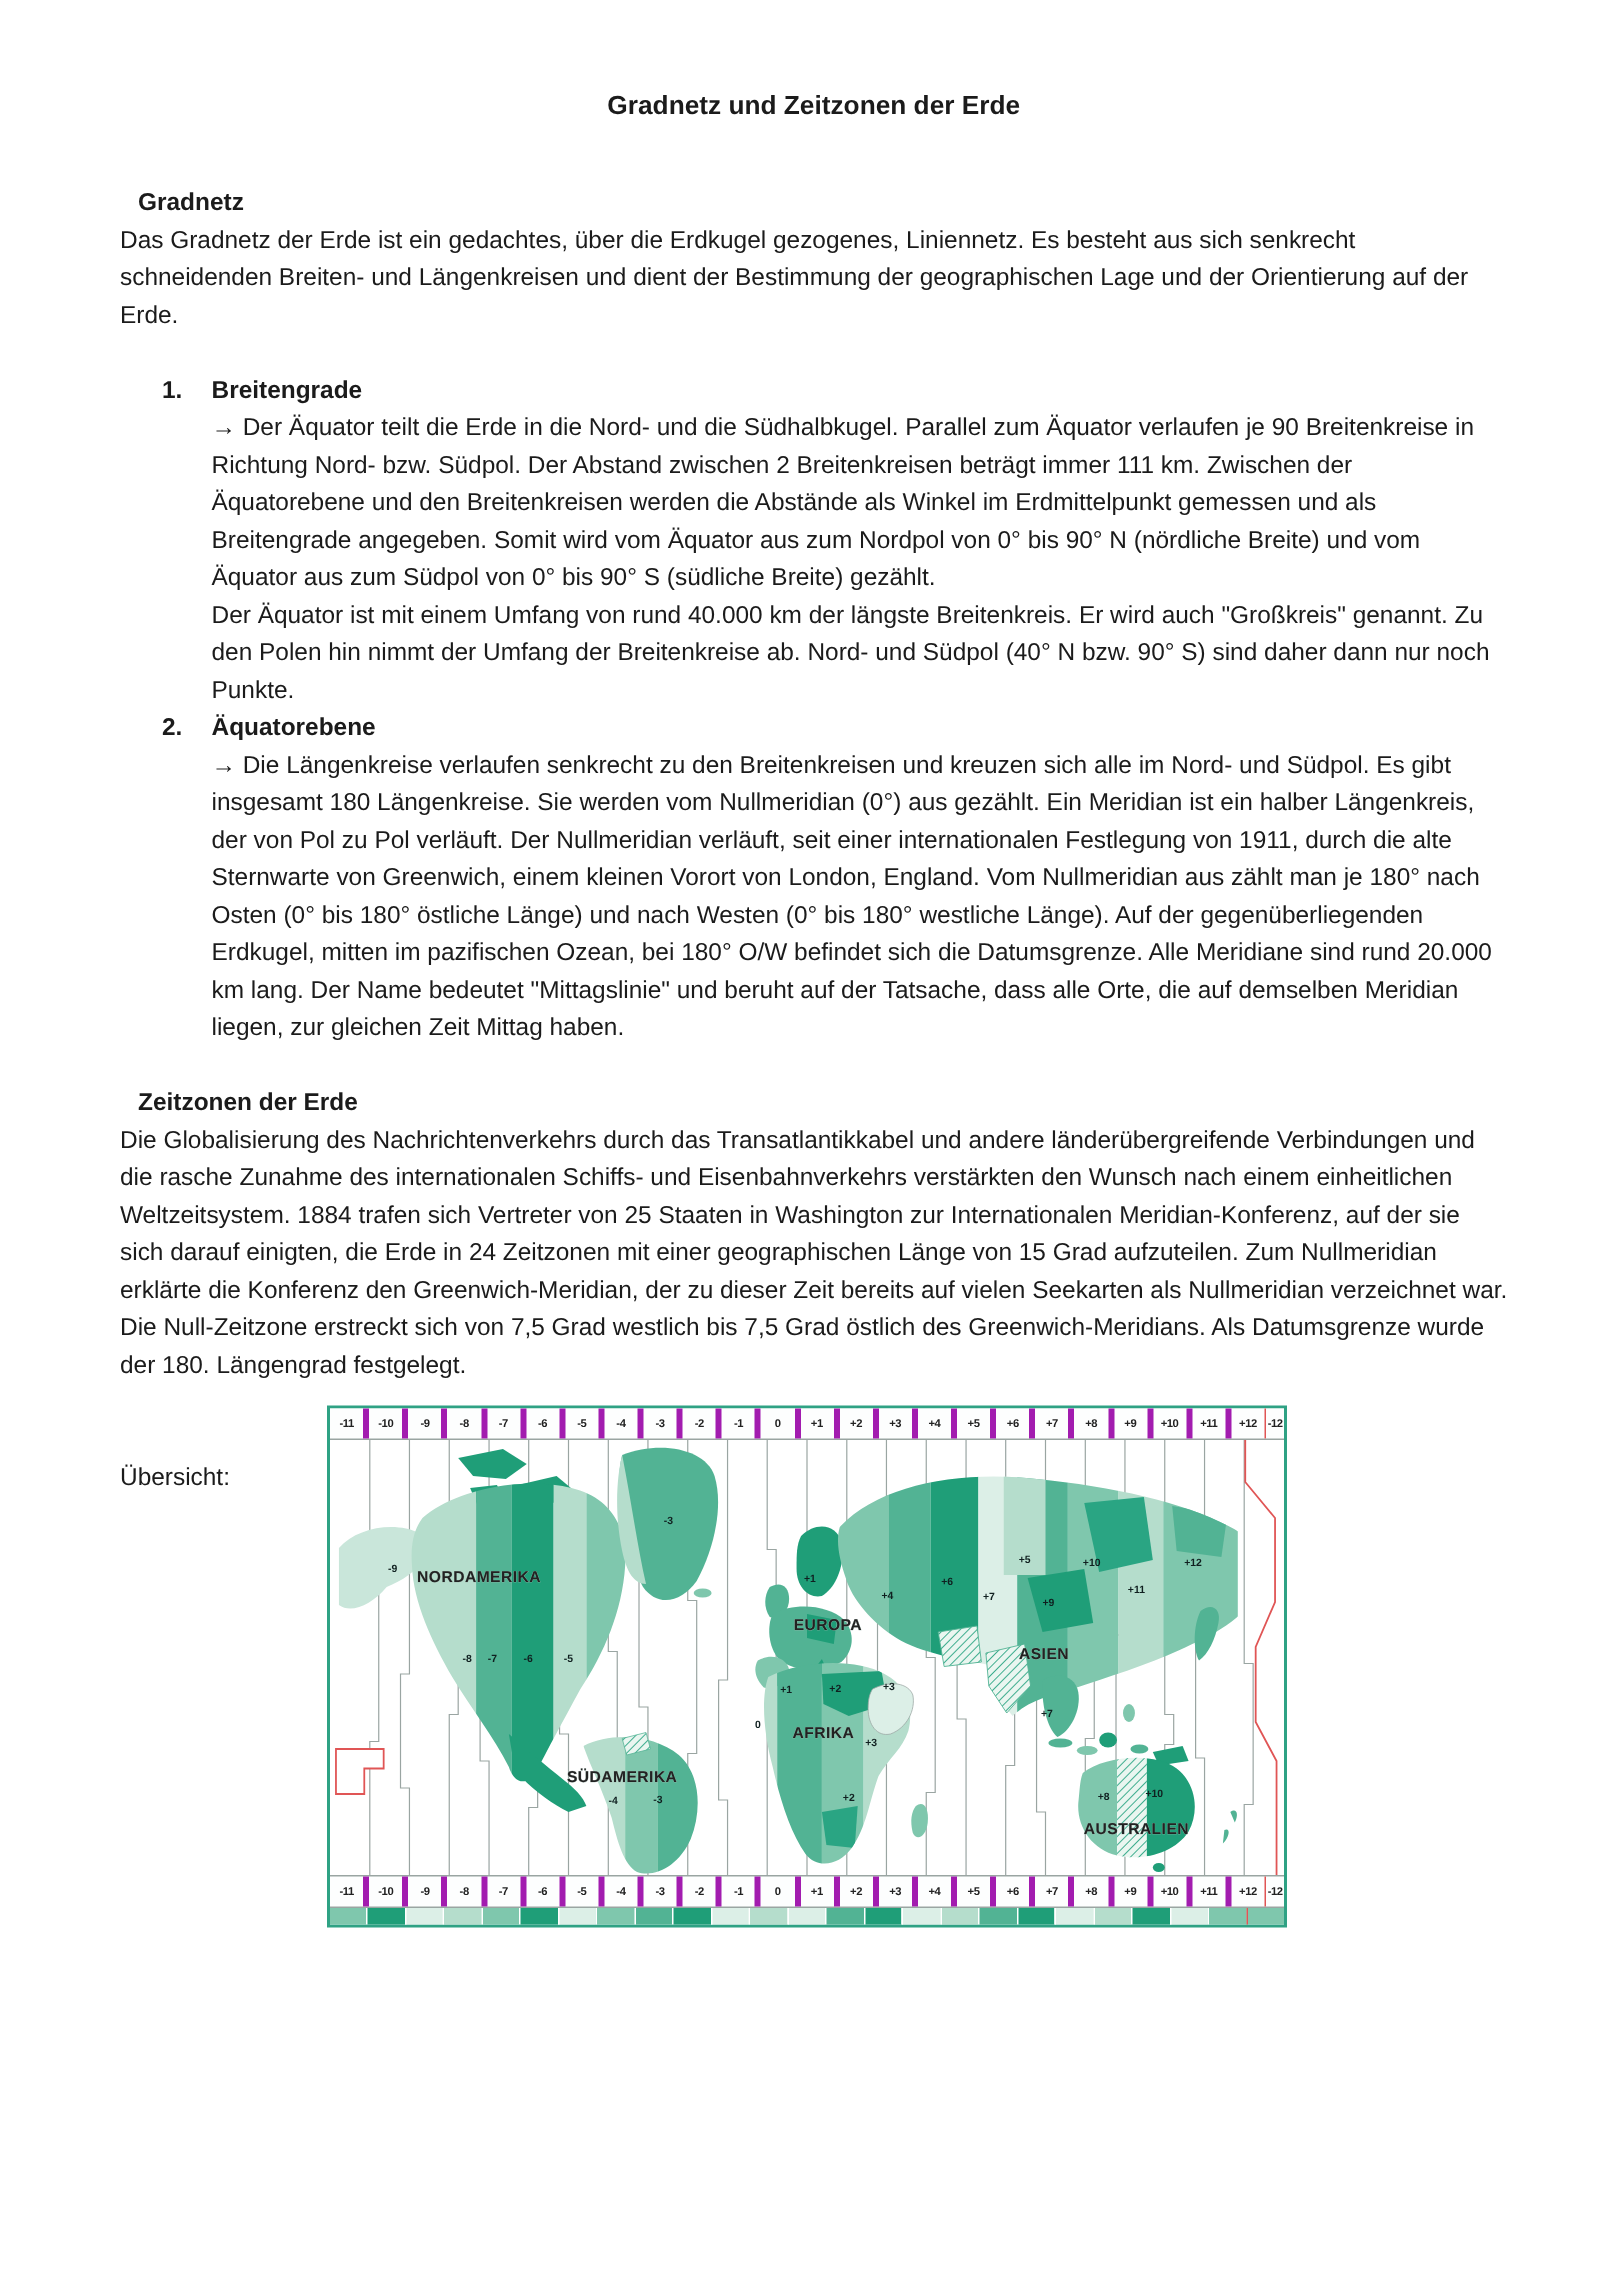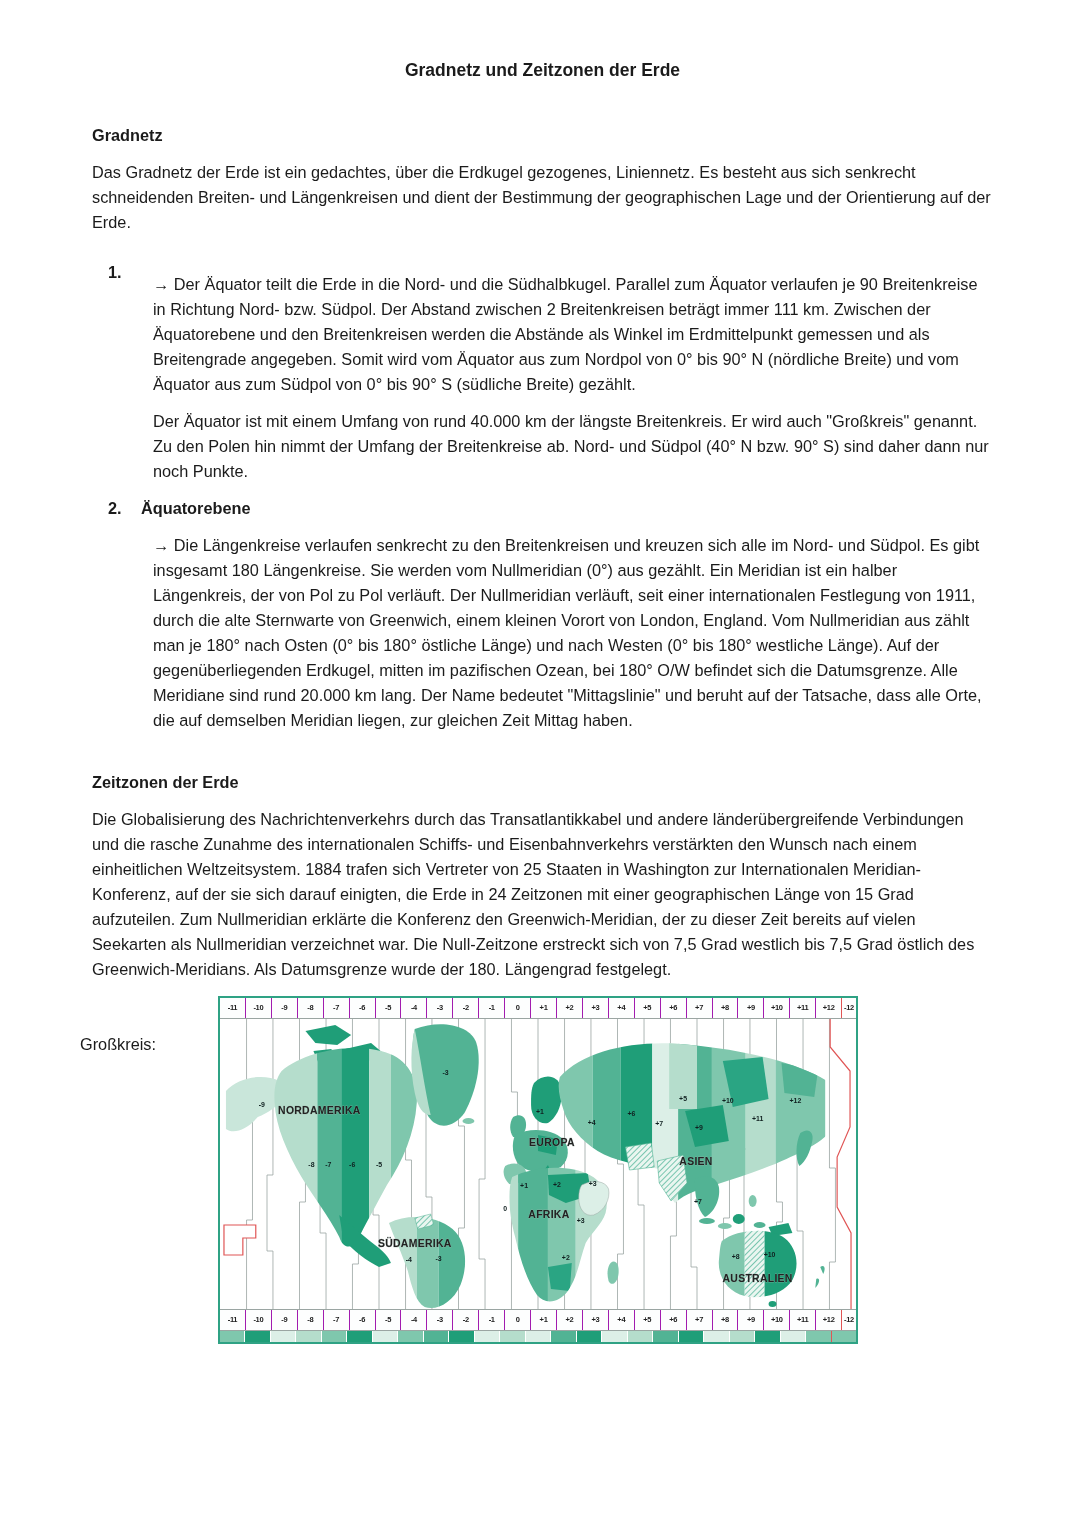--- a/index.html
+++ b/index.html
@@ -17,21 +17,21 @@
     padding:58px 75px 0 80px;
   }
   .title{
     font-size:17.5px;
     font-weight:bold;
     text-align:center;
     margin:0 0 40px 0;
     line-height:25px;
   }
   .head{font-weight:bold;margin-left:12px;}
-  .body-text{margin:12px;}
+  .body-text{margin:0;}
   .sec .body-text{max-width:908px;}
   .list{
     list-style:none;
     margin:25px 0 0 0;
     padding:0 0 0 28px;
   }
   .li{display:flex;}
   .num{width:33px;font-weight:bold;flex:0 0 33px;}
   .li-body{max-width:868px;}
   .li-head{font-weight:bold;}
@@ -45,21 +45,21 @@
     background:#ffffff;
     box-sizing:border-box;
   }
   .scale{display:flex;height:20px;background:#fdfefe;}
   #scale-top{border-bottom:1px solid #9aa5a2;}
   #scale-bottom{border-top:1px solid #9aa5a2;}
   .sc{
     flex:1;
     display:flex;align-items:center;justify-content:center;
     font-size:7.5px;font-weight:bold;color:#222;
-    border-left:1px solid #a21caf;
+    border-left:4px solid #a21caf;
     line-height:1;
     letter-spacing:-0.3px;
   }
   .sc:first-child{border-left:none;text-align:center;}
   .sc-last{flex:0.55;border-left:1.3px solid #e05555 !important;}
   .band{display:flex;height:11px;border-top:1px solid #9aa5a2;}
   .bd{flex:1;border-left:1px solid #ffffff;}
   .bd:first-child{border-left:none;}
   #map-svg{display:block;}
   .cont-label{
@@ -84,40 +84,41 @@
 
   <section class="sec">
     <div class="head">Gradnetz</div>
     <p class="body-text">Das Gradnetz der Erde ist ein gedachtes, über die Erdkugel gezogenes, Liniennetz. Es besteht aus sich senkrecht schneidenden Breiten- und Längenkreisen und dient der Bestimmung der geographischen Lage und der Orientierung auf der Erde.</p>
   </section>
 
   <ol class="list">
     <li class="li">
       <span class="num">1.</span>
       <div class="li-body">
+        <div class="li-head">Breitengrade</div>
         <p class="body-text">→ Der Äquator teilt die Erde in die Nord- und die Südhalbkugel. Parallel zum Äquator verlaufen je 90 Breitenkreise in Richtung Nord- bzw. Südpol. Der Abstand zwischen 2 Breitenkreisen beträgt immer 111 km. Zwischen der Äquatorebene und den Breitenkreisen werden die Abstände als Winkel im Erdmittelpunkt gemessen und als Breitengrade angegeben. Somit wird vom Äquator aus zum Nordpol von 0° bis 90° N (nördliche Breite) und vom Äquator aus zum Südpol von 0° bis 90° S (südliche Breite) gezählt.</p>
         <p class="body-text">Der Äquator ist mit einem Umfang von rund 40.000 km der längste Breitenkreis. Er wird auch "Großkreis" genannt. Zu den Polen hin nimmt der Umfang der Breitenkreise ab. Nord- und Südpol (40° N bzw. 90° S) sind daher dann nur noch Punkte.</p>
       </div>
     </li>
     <li class="li">
       <span class="num">2.</span>
       <div class="li-body">
         <div class="li-head">Äquatorebene</div>
         <p class="body-text">→ Die Längenkreise verlaufen senkrecht zu den Breitenkreisen und kreuzen sich alle im Nord- und Südpol. Es gibt insgesamt 180 Längenkreise. Sie werden vom Nullmeridian (0°) aus gezählt. Ein Meridian ist ein halber Längenkreis, der von Pol zu Pol verläuft. Der Nullmeridian verläuft, seit einer internationalen Festlegung von 1911, durch die alte Sternwarte von Greenwich, einem kleinen Vorort von London, England. Vom Nullmeridian aus zählt man je 180° nach Osten (0° bis 180° östliche Länge) und nach Westen (0° bis 180° westliche Länge). Auf der gegenüberliegenden Erdkugel, mitten im pazifischen Ozean, bei 180° O/W befindet sich die Datumsgrenze.  Alle Meridiane sind rund 20.000 km lang. Der Name bedeutet "Mittagslinie" und beruht auf der Tatsache, dass alle Orte, die auf demselben Meridian liegen, zur gleichen Zeit Mittag haben.</p>
       </div>
     </li>
   </ol>
 
   <section class="sec zeit">
     <div class="head">Zeitzonen der Erde</div>
     <p class="body-text">Die Globalisierung des Nachrichtenverkehrs durch das Transatlantikkabel und andere länderübergreifende Verbindungen und die rasche Zunahme des internationalen Schiffs- und Eisenbahnverkehrs verstärkten den Wunsch nach einem einheitlichen Weltzeitsystem. 1884 trafen sich Vertreter von 25 Staaten in Washington zur Internationalen Meridian-Konferenz, auf der sie sich darauf einigten, die Erde in 24 Zeitzonen mit einer geographischen Länge von 15 Grad aufzuteilen. Zum Nullmeridian erklärte die Konferenz den Greenwich-Meridian, der zu dieser Zeit bereits auf vielen Seekarten als Nullmeridian verzeichnet war. Die Null-Zeitzone erstreckt sich von 7,5 Grad westlich bis 7,5 Grad östlich des Greenwich-Meridians. Als Datumsgrenze wurde der 180. Längengrad festgelegt.</p>
   </section>
 
   <div class="overview">
-    <div class="overview-label">Großkreis:</div>
+    <div class="overview-label">Übersicht:</div>
 
     <div class="map">
       <div class="scale" id="scale-top">
           <div class="sc">-11</div>
           <div class="sc">-10</div>
           <div class="sc">-9</div>
           <div class="sc">-8</div>
           <div class="sc">-7</div>
           <div class="sc">-6</div>
           <div class="sc">-5</div>

